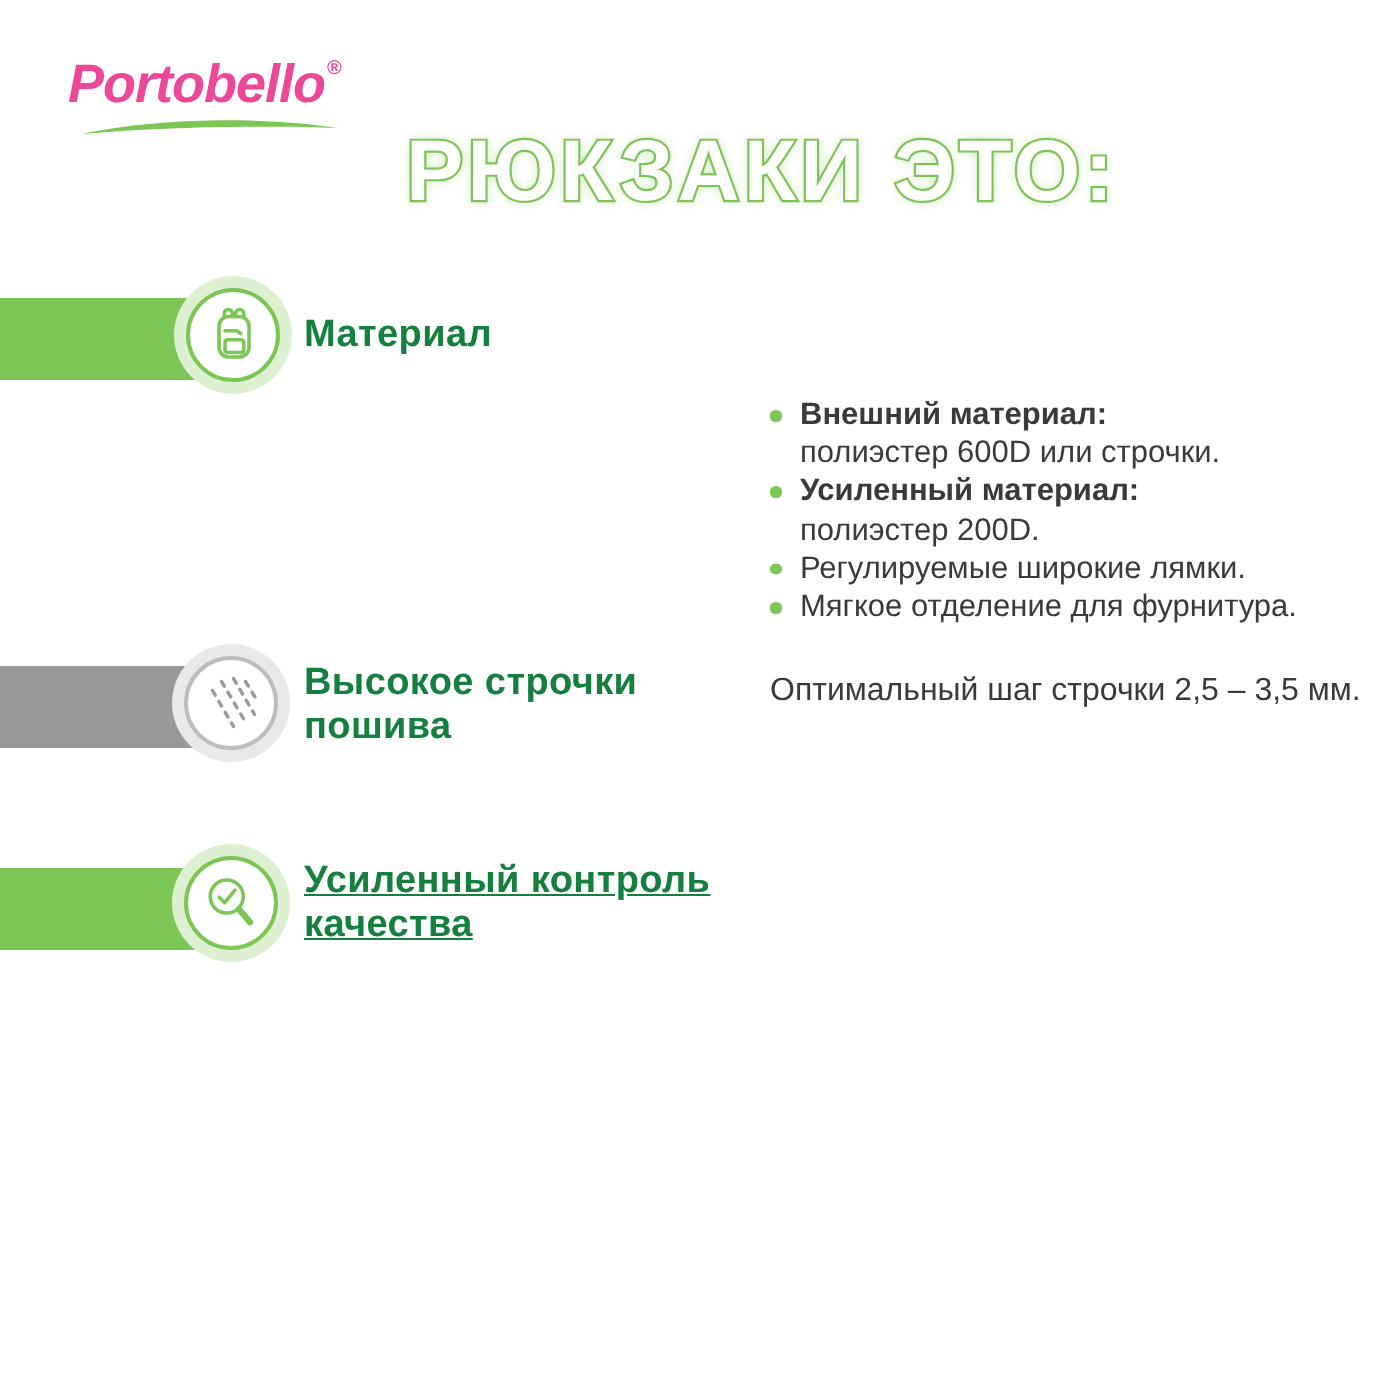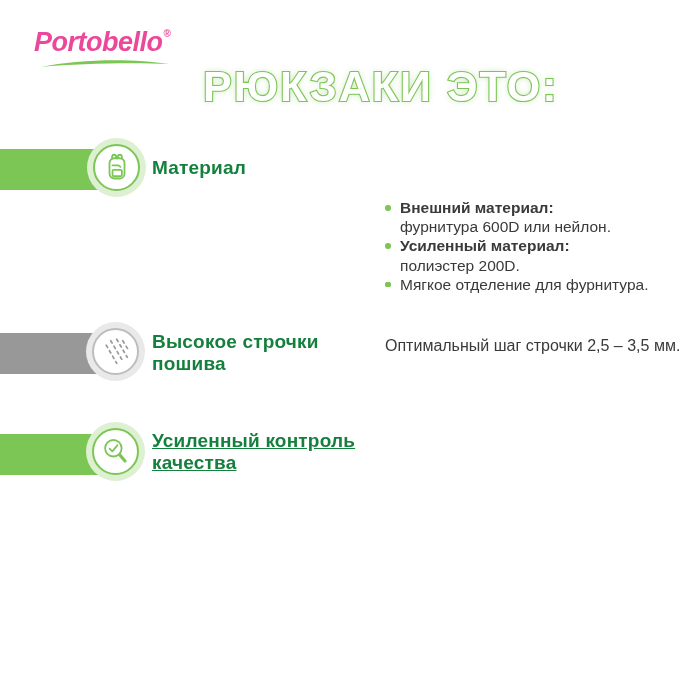--- a/index.html
+++ b/index.html
@@ -95,29 +95,34 @@
       <path d="M18 20.5 h8 l2.6 2"></path>
       <rect x="18" y="26.5" width="12.5" height="8.5" rx="1.6"></rect>
     </svg>
   </div>
   <div class="row-label" style="top:157px;">Материал</div>
 
   <ul class="bullets">
     <li>
       <span class="dot"></span>
       <span class="bhead">Внешний материал:</span>
-      <span class="btext">фурнитура 600D или нейлон.</span>
+      <span class="btext">полиэстер 600D или строчки.</span>
     </li>
     <li>
       <span class="dot"></span>
       <span class="bhead">Усиленный материал:</span>
       <span class="btext">полиэстер 200D.</span>
     </li>
     <li>
       <span class="dot"></span>
+    </li>
+    <li>
+      <span class="dot"></span>
+      
+      <span class="btext">Регулируемые широкие лямки.</span>
     </li>
     <li>
       <span class="dot"></span>
       
       <span class="btext">Мягкое отделение для фурнитура.</span>
     </li>
   </ul>
 
   <div class="bar gray" style="top:333px;width:121px;"></div>
   <div class="badge gray" style="left:92px;top:328px;">

